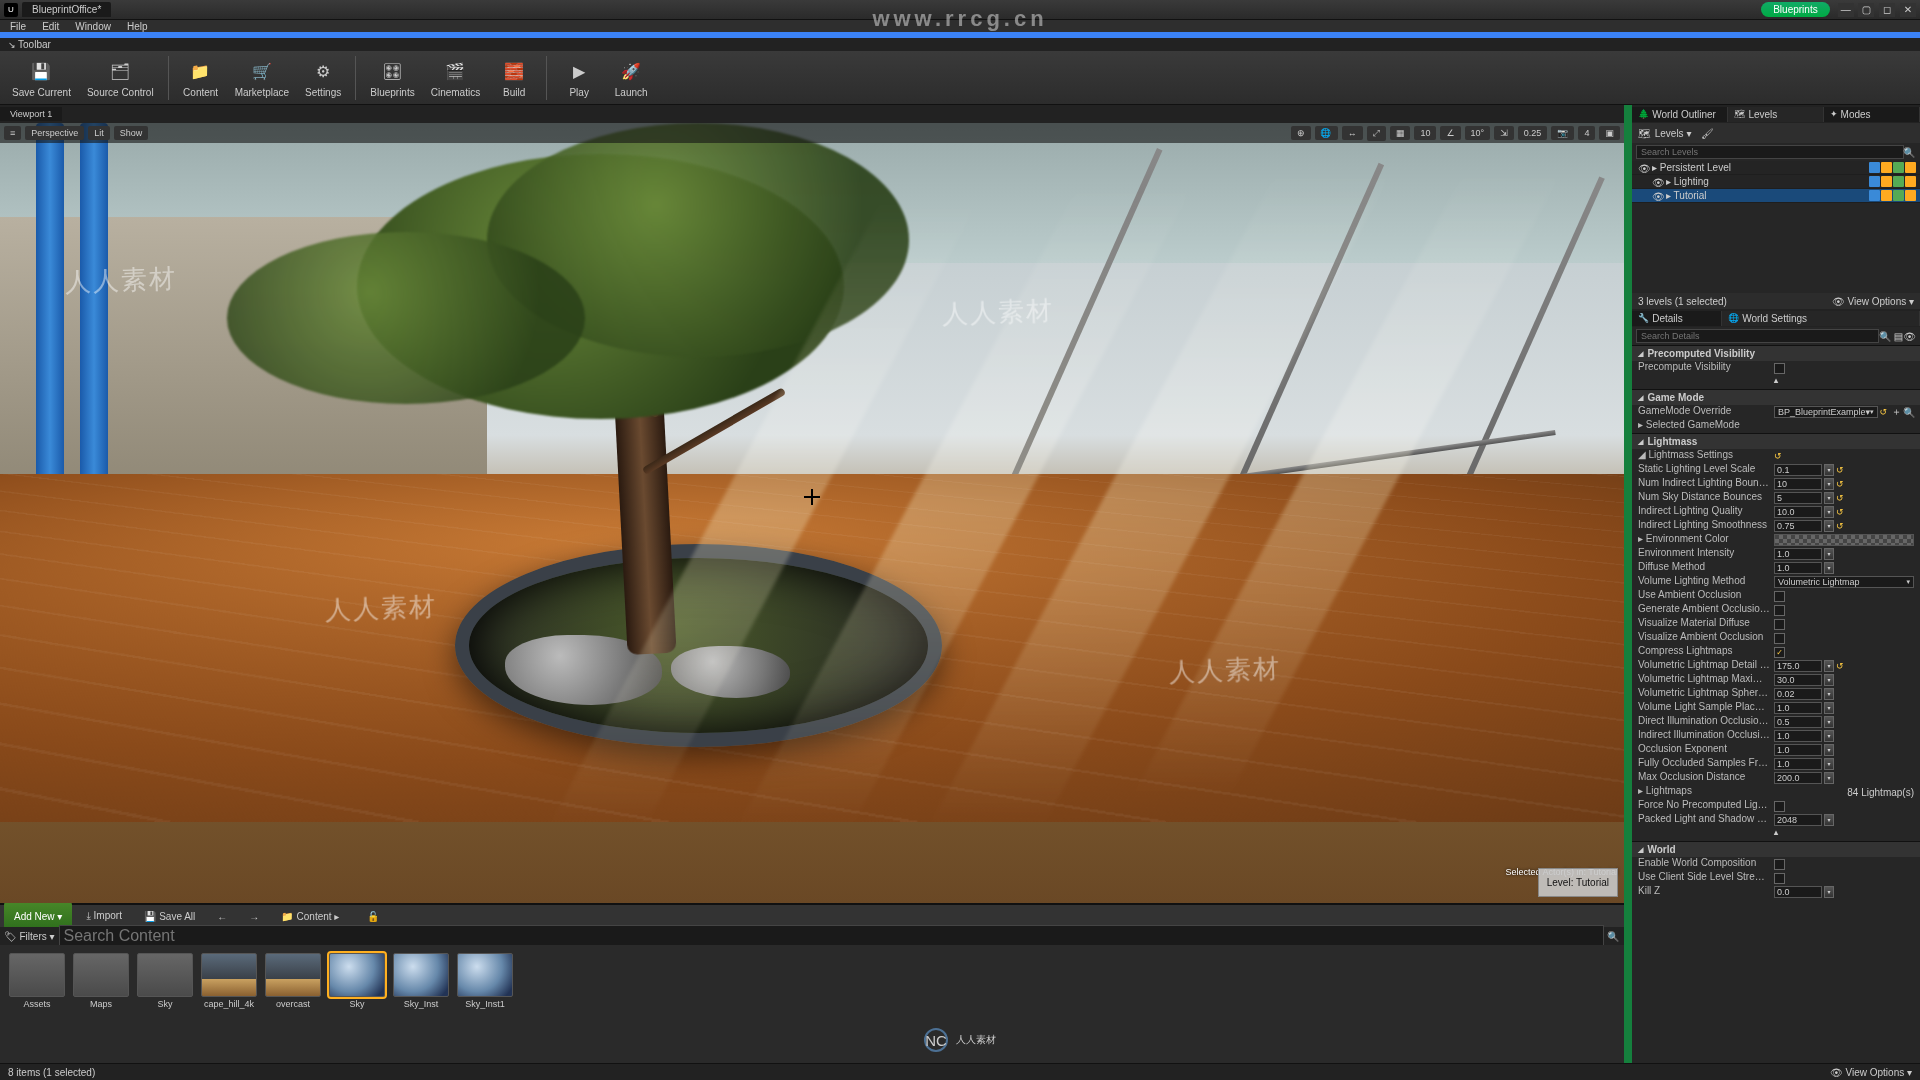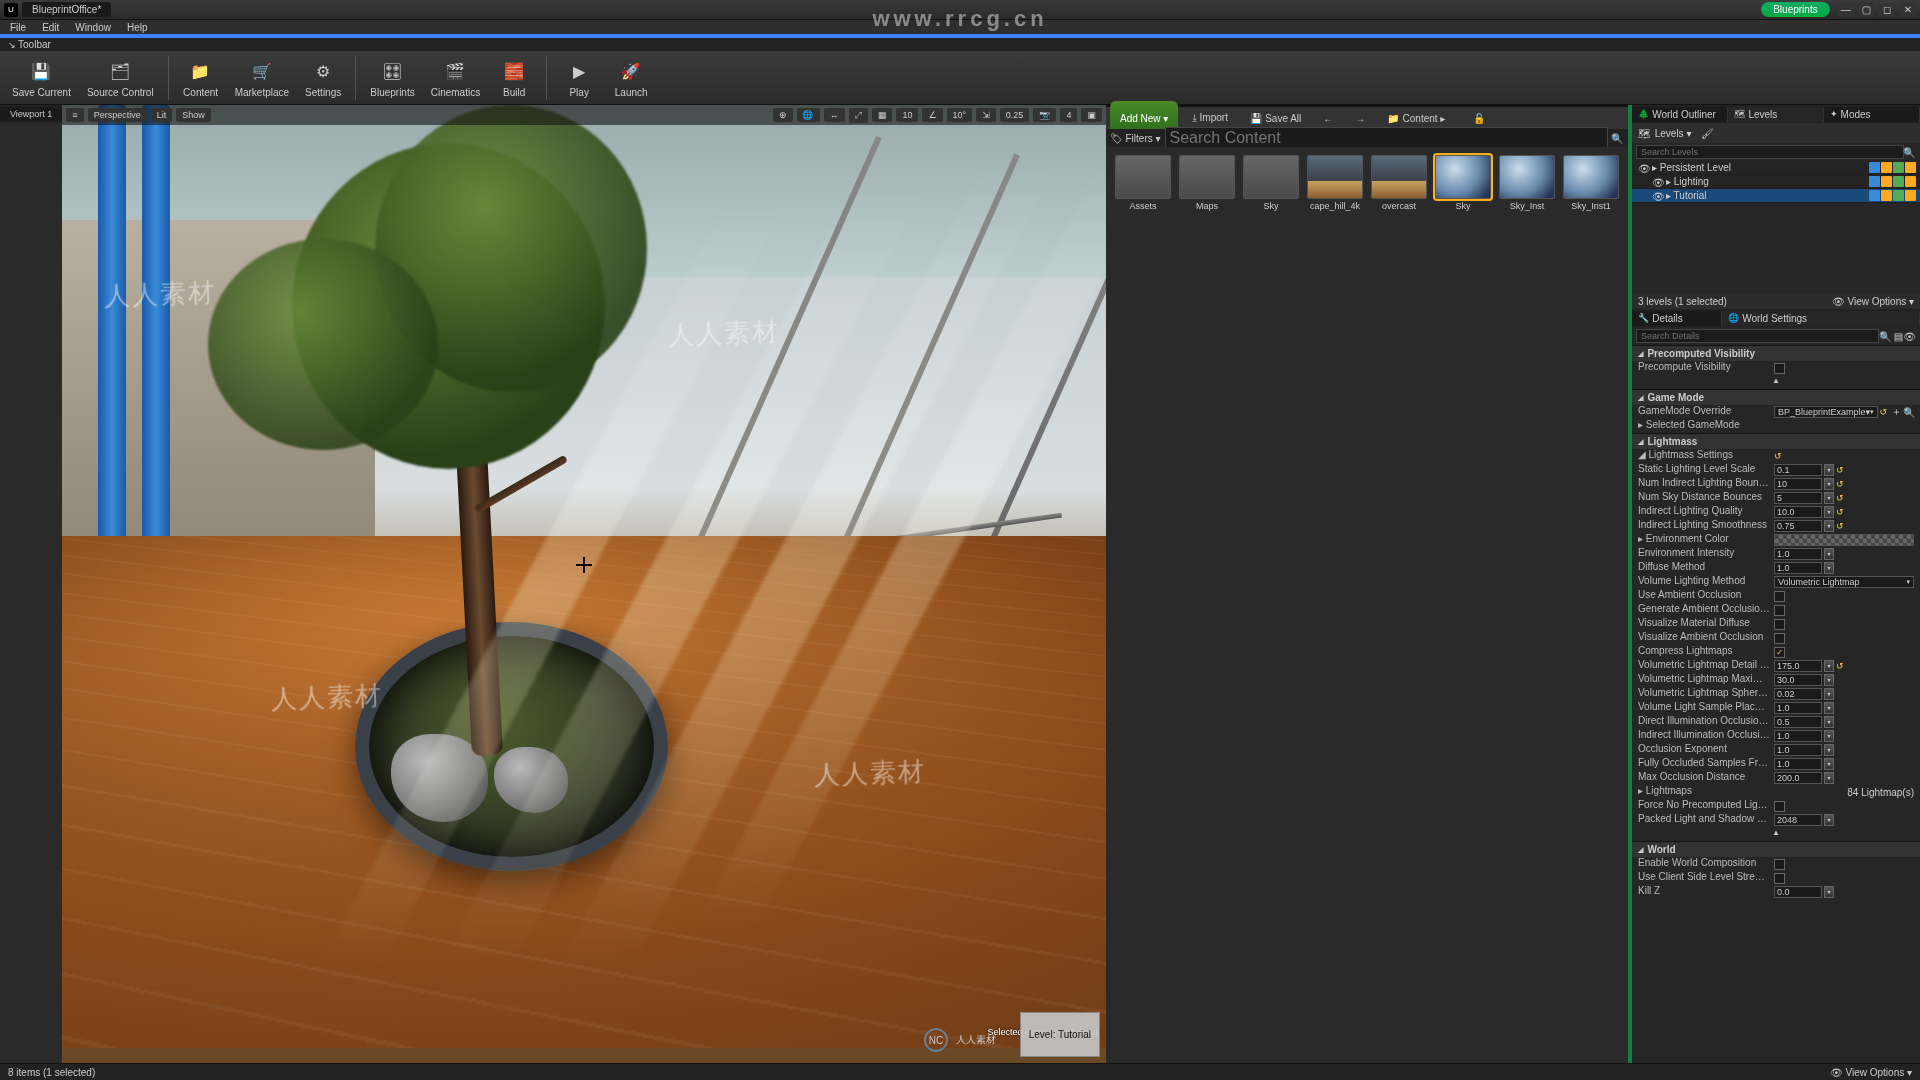--- a/index.html
+++ b/index.html
@@ -3,29 +3,29 @@
 <meta charset="utf-8">
 <style>
 * { margin: 0; padding: 0; box-sizing: border-box; font-family: "Segoe UI", Tahoma, sans-serif; font-size: 10px; color: #ccc; }
 body { background: #2a2a2a; width: 1920px; height: 1080px; overflow: hidden; position: relative; }
 .titlebar { height: 20px; background: linear-gradient(#3a3a3a,#2a2a2a); display: flex; align-items: center; padding: 0 4px; border-bottom: 1px solid #111; }
 .titlebar .ue-logo { width: 14px; height: 14px; background: #000; border-radius: 2px; margin-right: 4px; display:flex;align-items:center;justify-content:center;font-size:8px;color:#fff;}
 .titlebar .tab { background: #1a1a1a; padding: 2px 10px; border-radius: 2px 2px 0 0; font-size: 10px; }
 .titlebar .spring { flex: 1; }
 .titlebar .bp-pill { background: linear-gradient(#1a6,#0a4); padding: 2px 12px; border-radius: 10px; margin-right: 6px; font-size:10px;color:#fff;}
 .win-btns span { display:inline-block; width:16px; height:14px; margin-left:2px; text-align:center; line-height:14px; background:#333;}
-.menubar { height: 18px; background: #2e2e2e; display: flex; align-items: center; padding: 0 4px; gap: 4px; border-bottom:4px solid #3b82f6;}
+.menubar { height: 18px; background: #2e2e2e; display: flex; align-items: center; padding: 0 4px; gap: 4px; border-bottom:6px solid #3b82f6;}
 .menubar span { padding: 2px 6px; cursor: default; }
 .toolbar-label { padding: 1px 8px; background:#222; font-size:9px; }
 .toolbar { height: 54px; background: linear-gradient(#3a3a3a,#2c2c2c); display:flex; align-items:center; padding: 0 6px; gap: 4px; border-bottom:1px solid #111;}
 .toolbar .btn { display:flex; flex-direction:column; align-items:center; justify-content:center; min-width:48px; height:50px; padding:0 6px; border-radius:2px;}
 .toolbar .ico { width:28px; height:28px; border-radius:3px; margin-bottom:2px; display:flex;align-items:center;justify-content:center;font-size:16px;}
 .toolbar .sep { width:1px; height:44px; background:#555; margin:0 4px; }
 .main { display:flex; height: calc(1080px - 20px - 18px - 12px - 54px - 18px); }
-.left-col { flex: 1; display:flex; flex-direction:row; border-right:4px solid #15803d;}
+.left-col { flex: 1; display:flex; flex-direction:column; border-right:8px solid #15803d;}
 .viewport-tab { height: 18px; background: #222; display:flex; align-items:center; }
 .viewport-tab .vt { background:#1a1a1a; padding:2px 10px; font-size:9px;}
 .viewport-bar { height: 20px; background:rgba(20,20,20,.6); display:flex; align-items:center; padding:0 4px; gap:4px; position:relative; z-index:2;}
 .viewport-bar .vbtn { background:#333; padding:2px 6px; border-radius:2px; font-size:9px;}
 .viewport-bar .spring{flex:1;}
 .viewport-wrap { flex:1; position:relative; background: linear-gradient(180deg,#b8c4c8 0%,#d8dee0 40%,#8a6a3a 60%,#6a4825 100%); overflow:hidden;}
 .viewport-scene { position:absolute; inset:0; }
 
 .floor { position:absolute; left:0; right:0; bottom:0; height:55%; background:
   repeating-linear-gradient(12deg, rgba(255,255,255,.05) 0 2px, transparent 2px 30px),
@@ -36,21 +36,21 @@
 .tree-trunk{position:absolute; left:38%; bottom:32%; width:3%; height:52%; background:linear-gradient(90deg,#2a1a10,#6a4a30,#2a1a10); border-radius:10px; transform:rotate(-3deg);}
 .tree-branch{position:absolute;background:linear-gradient(#3a2818,#5a3a24);border-radius:6px;}
 .foliage{position:absolute; border-radius:50%; background:radial-gradient(circle at 40% 35%,#6a8a3a,#2a4018 70%); filter:blur(1px);}
 .glass-frame{position:absolute; background:linear-gradient(#888,#555); }
 .godray{position:absolute; background:linear-gradient(180deg,rgba(255,248,220,.0),rgba(255,244,200,.28),rgba(255,248,220,0)); transform:skewX(-28deg); mix-blend-mode:screen; filter:blur(2px);}
 .pillar{position:absolute; top:0; width:28px; height:60%; background:linear-gradient(90deg,#1a5aaa,#3a8ad8,#1a5aaa); border-radius:4px;}
 .ceiling{position:absolute; left:0; right:0; top:0; height:18%; background:linear-gradient(#9aa,#bcc);}
 .back-wall{position:absolute; left:0; width:30%; top:12%; height:40%; background:linear-gradient(#b8b0a0,#8a8270);}
 .watermark{position:absolute; color:rgba(255,255,255,.45); font-size:36px; font-weight:bold; letter-spacing:2px; transform:rotate(-2deg);}
 .watermark.small{font-size:26px; font-weight:normal;}
-.overlay-box{position:absolute; right:6px; bottom:6px; background:rgba(200,200,200,.9); color:#111; padding:16px 8px; border:1px solid #888; font-size:10px;}
+.overlay-box{position:absolute; right:6px; bottom:6px; background:rgba(200,200,200,.9); color:#111; padding:8px 8px; border:1px solid #888; font-size:10px;}
 .overlay-sel{position:absolute; right:6px; bottom:26px; color:#fff; font-size:9px; text-align:right; text-shadow:0 0 3px #000;}
 .cross{position:absolute; left:50%; top:48%; width:16px; height:16px; margin:-8px; }
 .cross:before,.cross:after{content:"";position:absolute;background:#000;}
 .cross:before{left:7px;top:0;width:2px;height:16px;}
 .cross:after{top:7px;left:0;height:2px;width:16px;}
 .content-browser { height: 160px; background:#2a2a2a; border-top:2px solid #111; display:flex; flex-direction:column;}
 .cb-tab{height:16px; background:#222; display:flex; align-items:center;}
 .cb-tab .t{background:#1a1a1a;padding:1px 10px;font-size:9px;}
 .cb-bar{height:22px; background:#333; display:flex; align-items:center; padding:0 4px; gap:6px;}
 .cb-bar .add{background:linear-gradient(#4a8a2a,#2a6a1a); padding:12px 10px; border-radius:6px; color:#fff;}
@@ -95,21 +95,21 @@
 .prop .reset{width:10px;height:10px;color:#ffcc44;font-size:9px;}
 .prop .chk{width:11px;height:11px;background:#1a1a1a;border:1px solid #666;display:inline-flex;align-items:center;justify-content:center;font-size:8px;color:#ffcc44;}
 .prop .dd{flex:1;background:#1a1a1a;border:1px solid #555;height:12px;padding:0 3px;font-size:9px;display:flex;align-items:center;}
 .prop .dd:after{content:"▾";margin-left:auto;font-size:7px;}
 .color-strip{flex:1;height:12px;background:repeating-conic-gradient(#666 0 25%,#444 0 50%) 0 0/8px 8px;border:1px solid #555;}
 .details-scroll{flex:1;overflow-y:auto;}
 .details-scroll::-webkit-scrollbar{width:10px;background:#1a1a1a;}
 .details-scroll::-webkit-scrollbar-thumb{background:#555;}
 .center-wm{position:absolute;left:50%;top:6px;transform:translateX(-50%);color:rgba(200,200,200,.6);font-size:22px;font-weight:bold;letter-spacing:4px;}
 .logo-wm{position:absolute;left:50%;bottom:28px;transform:translateX(-50%);display:flex;align-items:center;gap:8px;color:rgba(220,220,220,.5);font-size:20px;}
-.logo-wm .c{width:24px;height:24px;border-radius:50%;border:2px solid rgba(100,160,220,.6);display:flex;align-items:center;justify-content:center;font-size:10px;}
+.logo-wm .c{width:24px;height:24px;border-radius:50%;border:2px solid rgba(100,160,220,.6);display:flex;align-items:center;justify-content:center;font-size:15px;}
 </style>
 </head>
 <body>
 
 <div class="titlebar">
   <div class="ue-logo">U</div>
   <div class="tab">BlueprintOffice*</div>
   <div class="spring"></div>
   <div class="bp-pill">Blueprints</div>
   <div class="win-btns">

